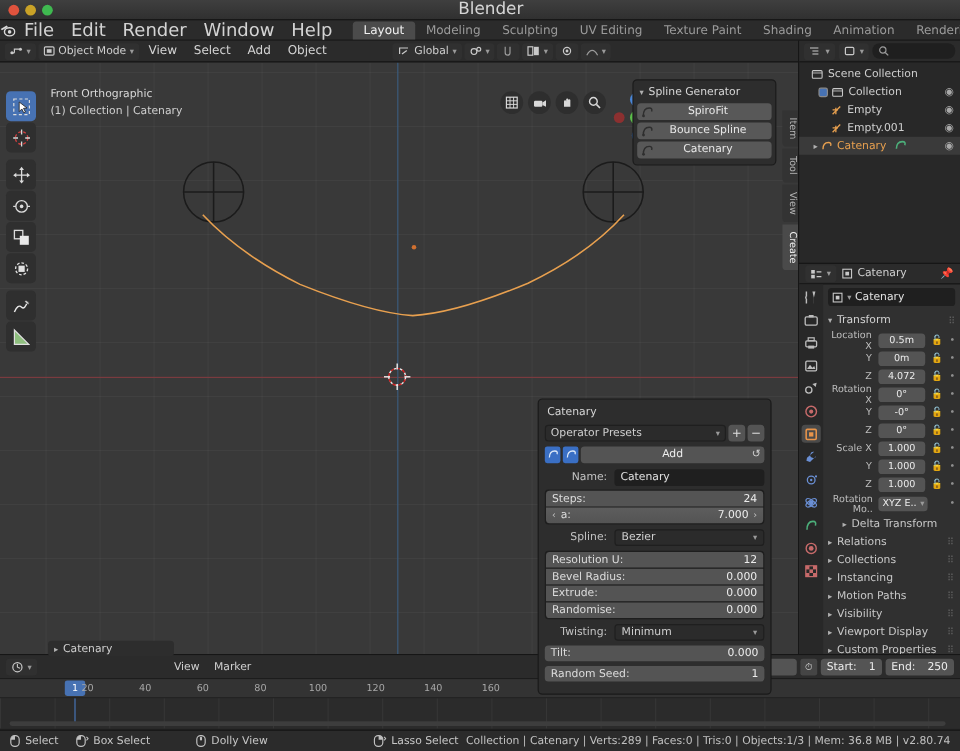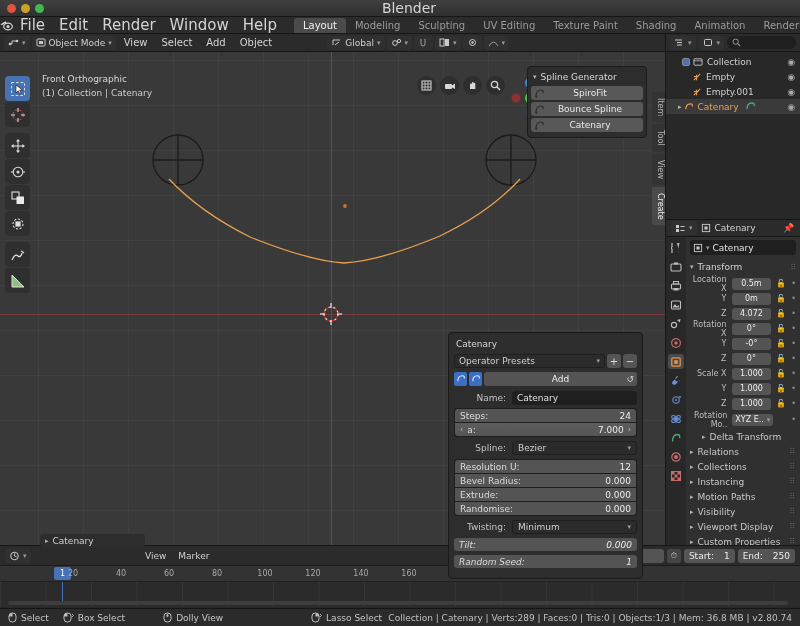--- a/index.html
+++ b/index.html
@@ -160,21 +160,21 @@
     flex:1; height:14px; background:#1f1f1f; border-radius:3px;
     display:flex; align-items:center; padding:0 5px; font-size:9px; color:#e0e0e0;
   }
   .numblock { background:#1e1e1e; border-radius:3px; padding:1px; margin-bottom:4px; }
   .numrow {
     display:flex; align-items:center; height:13px; background:#545454;
     padding:0 5px; font-size:9px; color:#dcdcdc; margin-bottom:1px;
   }
   .numrow:first-child { border-radius:3px 3px 0 0; }
   .numrow:last-child { border-radius:0 0 3px 3px; margin-bottom:0; }
-  .numrow.single { border-radius:3px; margin-bottom:4px;font-style:italic; }
+  .numrow.single { border-radius:3px; margin-bottom:4px; }
   .numrow .nm { flex:1; }
   .numrow .nv { color:#ececec; }
   .numrow.slider { background:linear-gradient(#5d5d5d,#545454); }
   .numrow .arrowl { margin-right:4px; color:#bdbdbd; font-size:8px; }
   .numrow .arrowr { margin-left:4px; color:#bdbdbd; font-size:8px; }
   .dropdown-row { display:flex; align-items:center; height:14px; margin-bottom:4px; }
   .dd {
     flex:1; height:14px; background:#2b2b2b; border:1px solid #1f1f1f; border-radius:3px;
     display:flex; align-items:center; padding:0 5px; font-size:9px; color:#d0d0d0;
   }
@@ -714,20 +714,28 @@
       </div>
       <div class="srch">
         <svg width="9" height="9" viewBox="0 0 11 11">
             <circle cx="4.5" cy="4.5" r="3.2" fill="none" stroke="#9a9a9a" stroke-width="1.2"></circle>
             <line x1="7" y1="7" x2="10" y2="10" stroke="#9a9a9a" stroke-width="1.3"></line>
           </svg>
       </div>
     </div>
     <div class="out-rows">
       <div class="out-row">
+        <span class="ind" style="width:10px"></span>
+        <svg width="10" height="10" viewBox="0 0 11 11" style="margin-right:4px">
+            <rect x="1" y="2" width="9" height="7" rx="1" fill="none" stroke="#c9c9c9" stroke-width="1"></rect>
+            <line x1="1" y1="4.2" x2="10" y2="4.2" stroke="#c9c9c9" stroke-width=".8"></line>
+          </svg>
+        <span>Scene Collection</span>
+      </div>
+      <div class="out-row">
         <span class="ind" style="width:16px"></span>
         <span style="display:inline-block;width:8px;height:8px;border:1px solid #8a8a8a;background:#4772b3;margin-right:3px;border-radius:2px;"></span>
         <svg width="10" height="10" viewBox="0 0 11 11" style="margin-right:4px">
             <rect x="1" y="2" width="9" height="7" rx="1" fill="none" stroke="#c9c9c9" stroke-width="1"></rect>
             <line x1="1" y1="4.2" x2="10" y2="4.2" stroke="#c9c9c9" stroke-width=".8"></line>
           </svg>
         <span>Collection</span>
         <span class="eye">◉</span>
       </div>
       <div class="out-row">

